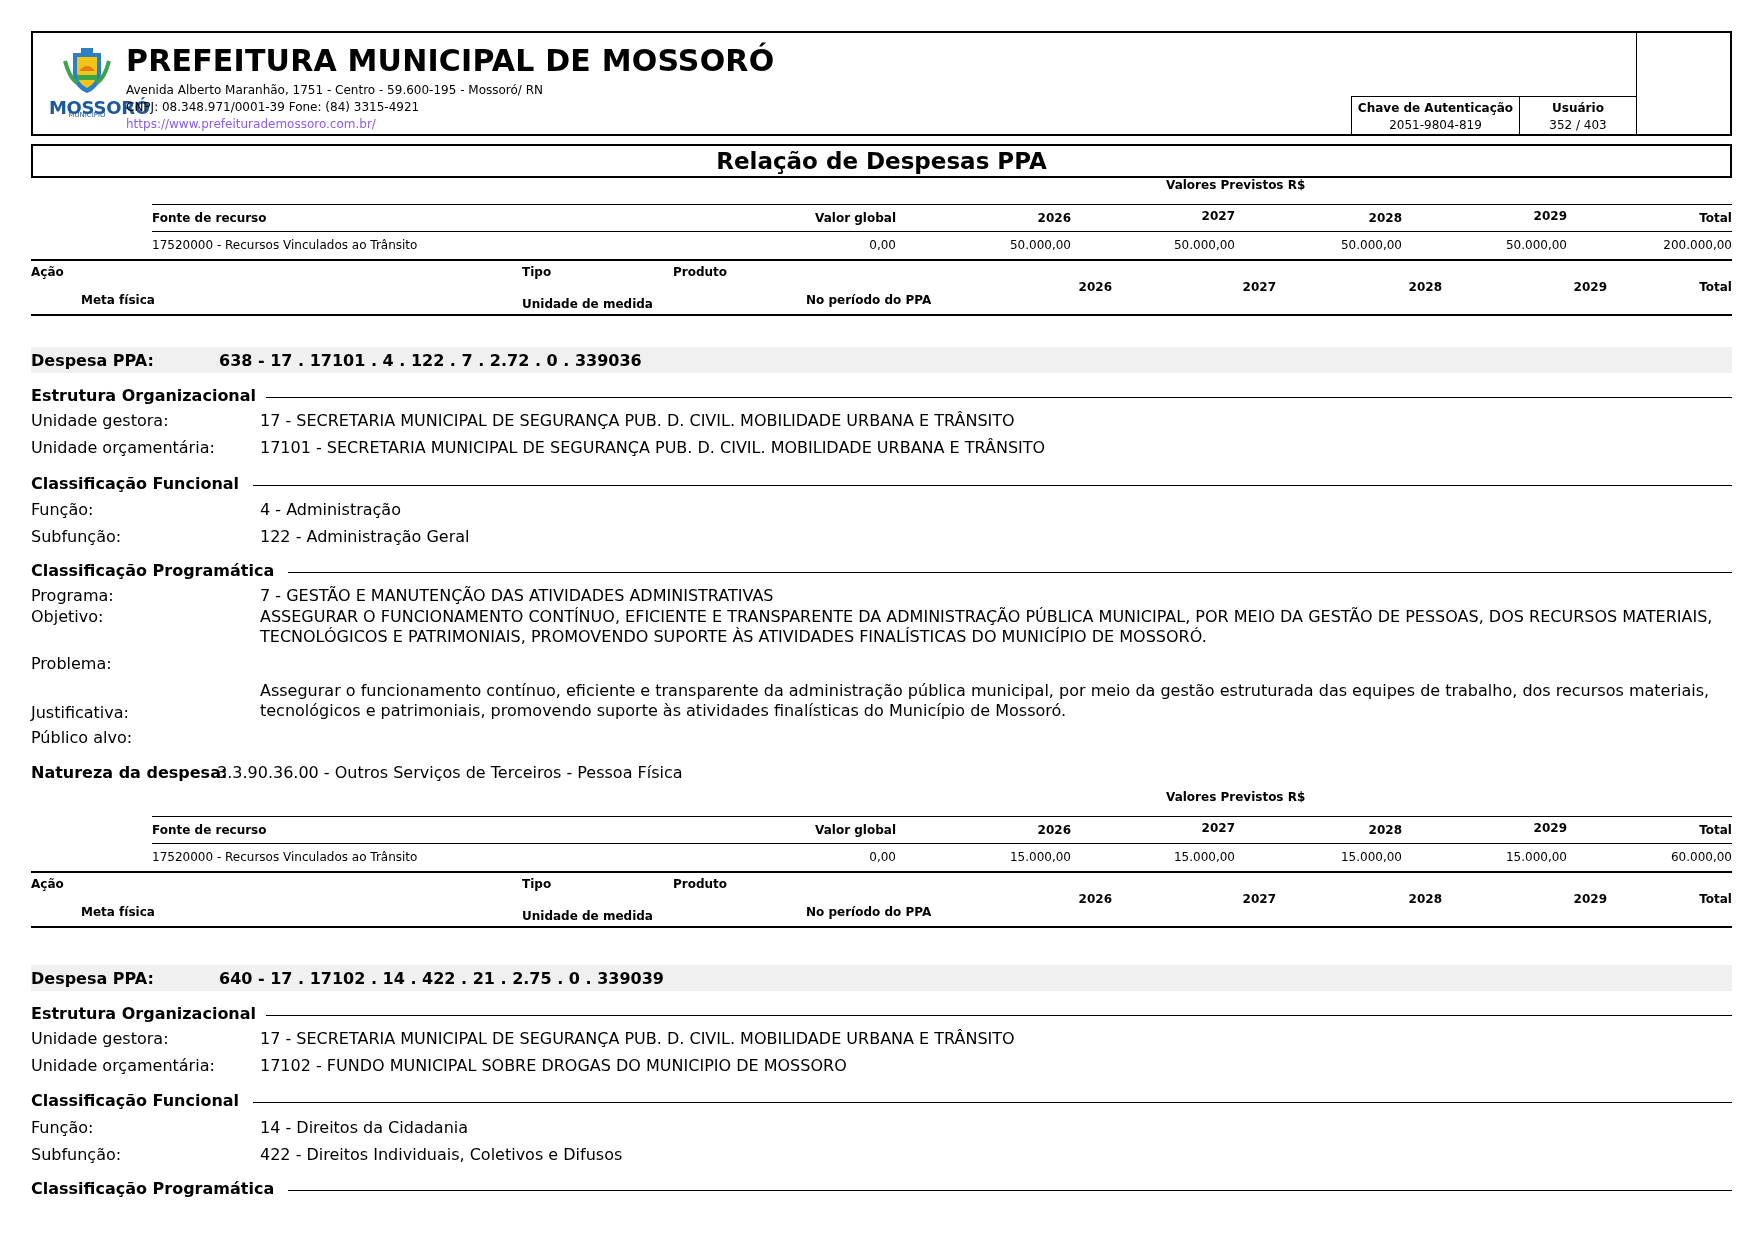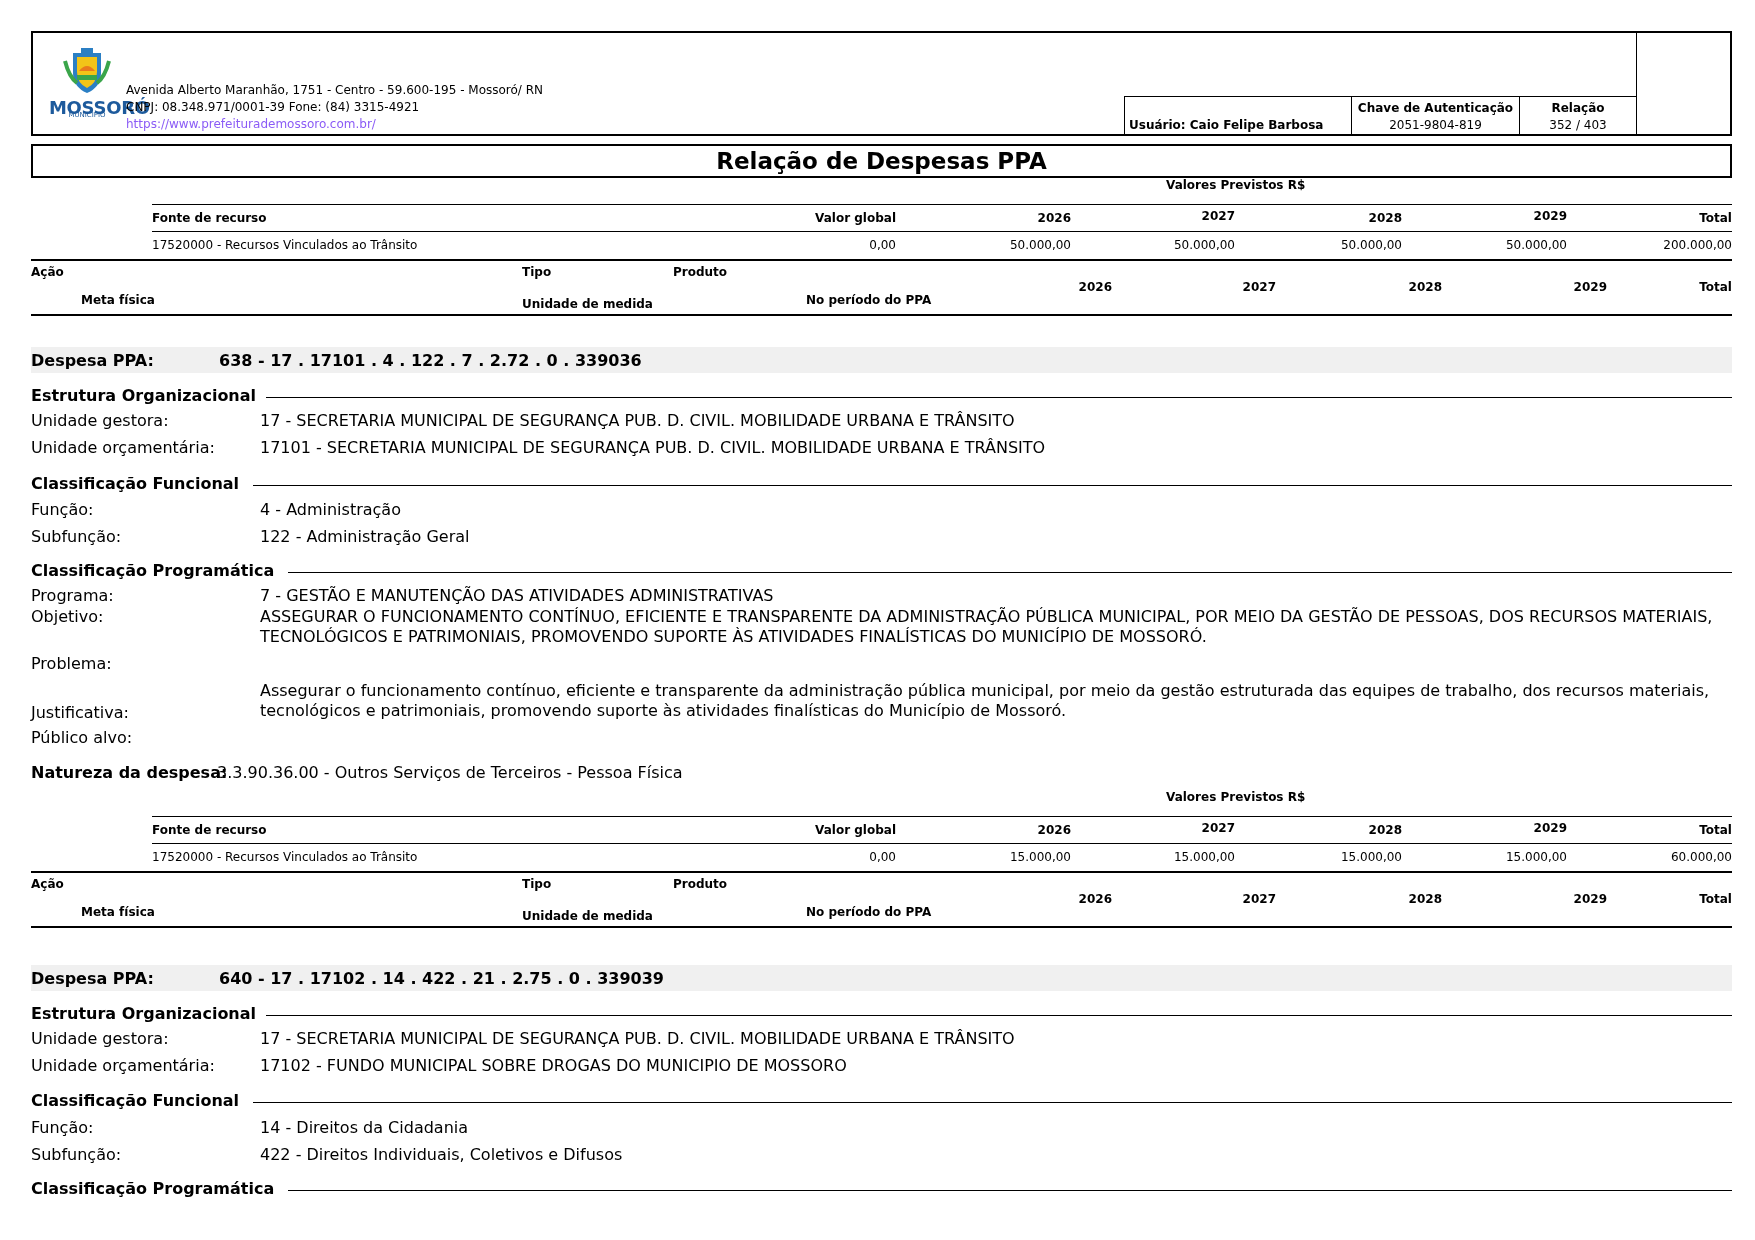--- a/index.html
+++ b/index.html
@@ -62,33 +62,31 @@
       <path d="M14 10 L34 10 L34 25 Q34 36 24 41 Q14 36 14 25 Z" fill="#f2c418"></path>
       <path d="M16 24 Q24 14 32 24 Z" fill="#e97a1c"></path>
       <rect x="14" y="28" width="20" height="5" fill="#3aa54a"></rect>
       <path d="M2 14 Q6 30 14 36" stroke="#3aa54a" stroke-width="4" fill="none"></path>
       <path d="M46 14 Q42 30 34 36" stroke="#3aa54a" stroke-width="4" fill="none"></path>
       <rect x="18" y="1" width="12" height="6" fill="#2b7fc4"></rect>
     </svg>
     <div class="logo-text">MOSSORÓ</div>
     <div class="logo-sub">MUNICIPIO</div>
   </div>
+  <div class="org-name">PREFEITURA MUNICIPAL DE MOSSORÓ</div>
   <div class="org-line l1">Avenida Alberto Maranhão, 1751 - Centro - 59.600-195 - Mossoró/ RN</div>
   <div class="org-line l2">CNPJ: 08.348.971/0001-39 Fone: (84) 3315-4921</div>
   <a class="org-line l3">https://www.prefeiturademossoro.com.br/</a>
 
-  <div class="hdr-box hdr-user">
-    <span>Usuário: Caio Felipe Barbosa</span>
-  </div>
   <div class="hdr-box hdr-key">
     <span class="t">Chave de Autenticação</span>
     <span class="v">2051-9804-819</span>
   </div>
   <div class="hdr-box hdr-page">
-    <span class="t">Relação</span>
+    <span class="t">Usuário</span>
     <span class="v">352 / 403</span>
   </div>
   <div class="hdr-right"></div>
 </div>
 
 <div class="titlebar">Relação de Despesas PPA</div>
 
 <div class="vp" style="top:178px; height:140px;">
   <span class="c b lbl-vp">Valores Previstos R$</span>
   <div class="hline" style="top:26px;"></div>

